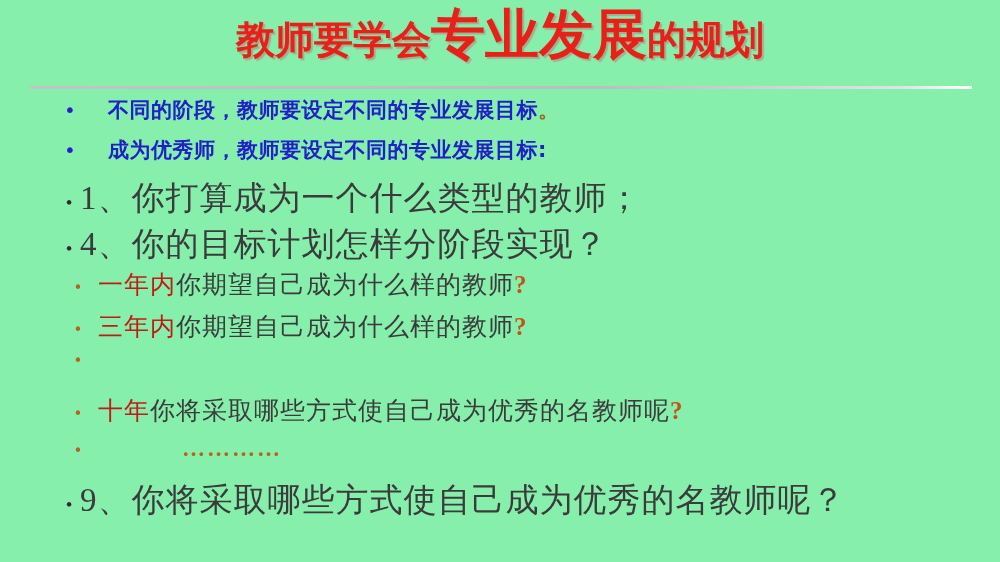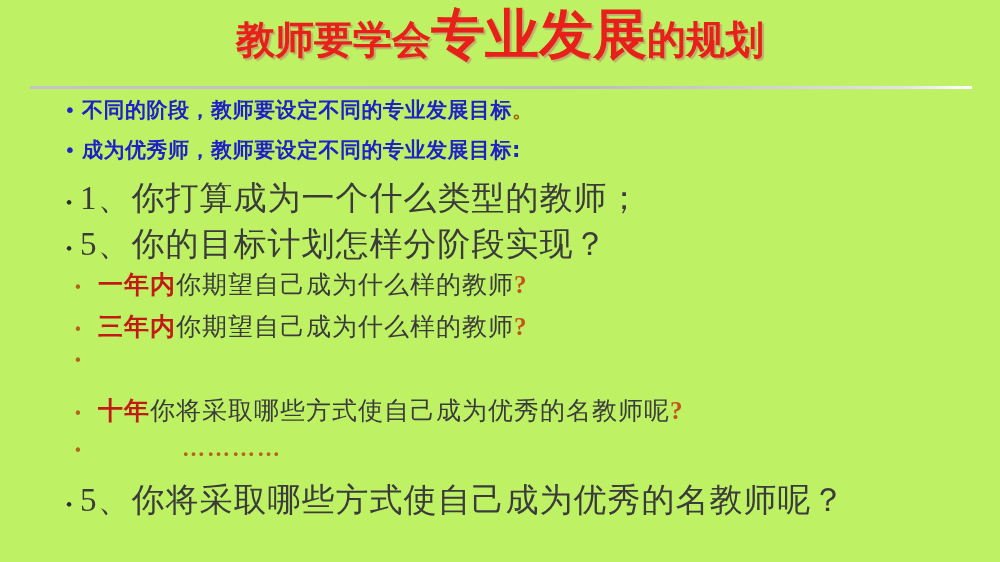--- a/index.html
+++ b/index.html
@@ -4,21 +4,21 @@
 <style>
   html, body {
     margin: 0;
     padding: 0;
     background: #ffffff;
   }
   #slide {
     position: relative;
     width: 1000px;
     height: 562px;
-    background: #bef264;
+    background: #86efac;
     overflow: hidden;
     font-family: "Liberation Serif", "DejaVu Serif", serif;
   }
 
   
   #title-block {
     position: absolute;
     left: 0;
     top: 8px;
     width: 1000px;
@@ -76,20 +76,21 @@
     font-size: 20px;
     color: #2323CC;
     font-family: "DejaVu Sans", "Liberation Sans", sans-serif;
   }
   .row-blue .txt {
     font-family: "DejaVu Sans", "Liberation Sans", sans-serif;
     font-weight: bold;
     font-size: 21px;
     color: #2020C8;
     letter-spacing: 0.5px;
+    margin-left: 26px;
   }
   .row-blue .punct-olive { color: #9C6A10; }
 
   
   .row-dark {
     height: 46px;
     padding-left: 58px;
   }
   .row-dark .bullet {
     width: 22px;
@@ -115,21 +116,21 @@
     font-family: "DejaVu Sans", "Liberation Sans", sans-serif;
   }
   .row-sub .txt {
     font-family: "Liberation Serif", "DejaVu Serif", serif;
     font-size: 25px;
     color: #3b3b3b;
     letter-spacing: 1px;
   }
   .row-sub .lead {
     color: #C21B15;
-    font-weight: bold;
+    font-weight: normal;
   }
   .row-sub .qmark {
     color: #C4531A;
     font-weight: bold;
   }
   .row-ellipsis { height: 42px; padding-left: 58px; }
   .row-ellipsis .bullet {
     width: 40px;
     font-size: 15px;
     color: #B4651C;
@@ -167,21 +168,21 @@
       <span class="txt">成为优秀师，教师要设定不同的专业发展目标:</span>
     </div>
 
     <div class="line row-dark">
       <span class="bullet">•</span>
       <span class="txt">1、你打算成为一个什么类型的教师；</span>
     </div>
 
     <div class="line row-dark">
       <span class="bullet">•</span>
-      <span class="txt">5、你的目标计划怎样分阶段实现？</span>
+      <span class="txt">4、你的目标计划怎样分阶段实现？</span>
     </div>
 
     <div class="line row-sub">
       <span class="bullet">•</span>
       <span class="txt"><span class="lead">一年内</span><span>你期望自己成为什么样的教师</span><span class="qmark">?</span></span>
     </div>
 
     <div class="line row-sub">
       <span class="bullet">•</span>
       <span class="txt"><span class="lead">三年内</span><span>你期望自己成为什么样的教师</span><span class="qmark">?</span></span>
@@ -196,17 +197,17 @@
       <span class="txt"><span class="lead">十年</span><span>你将采取哪些方式使自己成为优秀的名教师呢</span><span class="qmark">?</span></span>
     </div>
 
     <div class="line row-ellipsis">
       <span class="bullet">•</span>
       <span class="txt">…………</span>
     </div>
 
     <div class="line row-dark">
       <span class="bullet">•</span>
-      <span class="txt">5、你将采取哪些方式使自己成为优秀的名教师呢？</span>
+      <span class="txt">9、你将采取哪些方式使自己成为优秀的名教师呢？</span>
     </div>
 
   </div>
 </div>
 
 </body></html>

